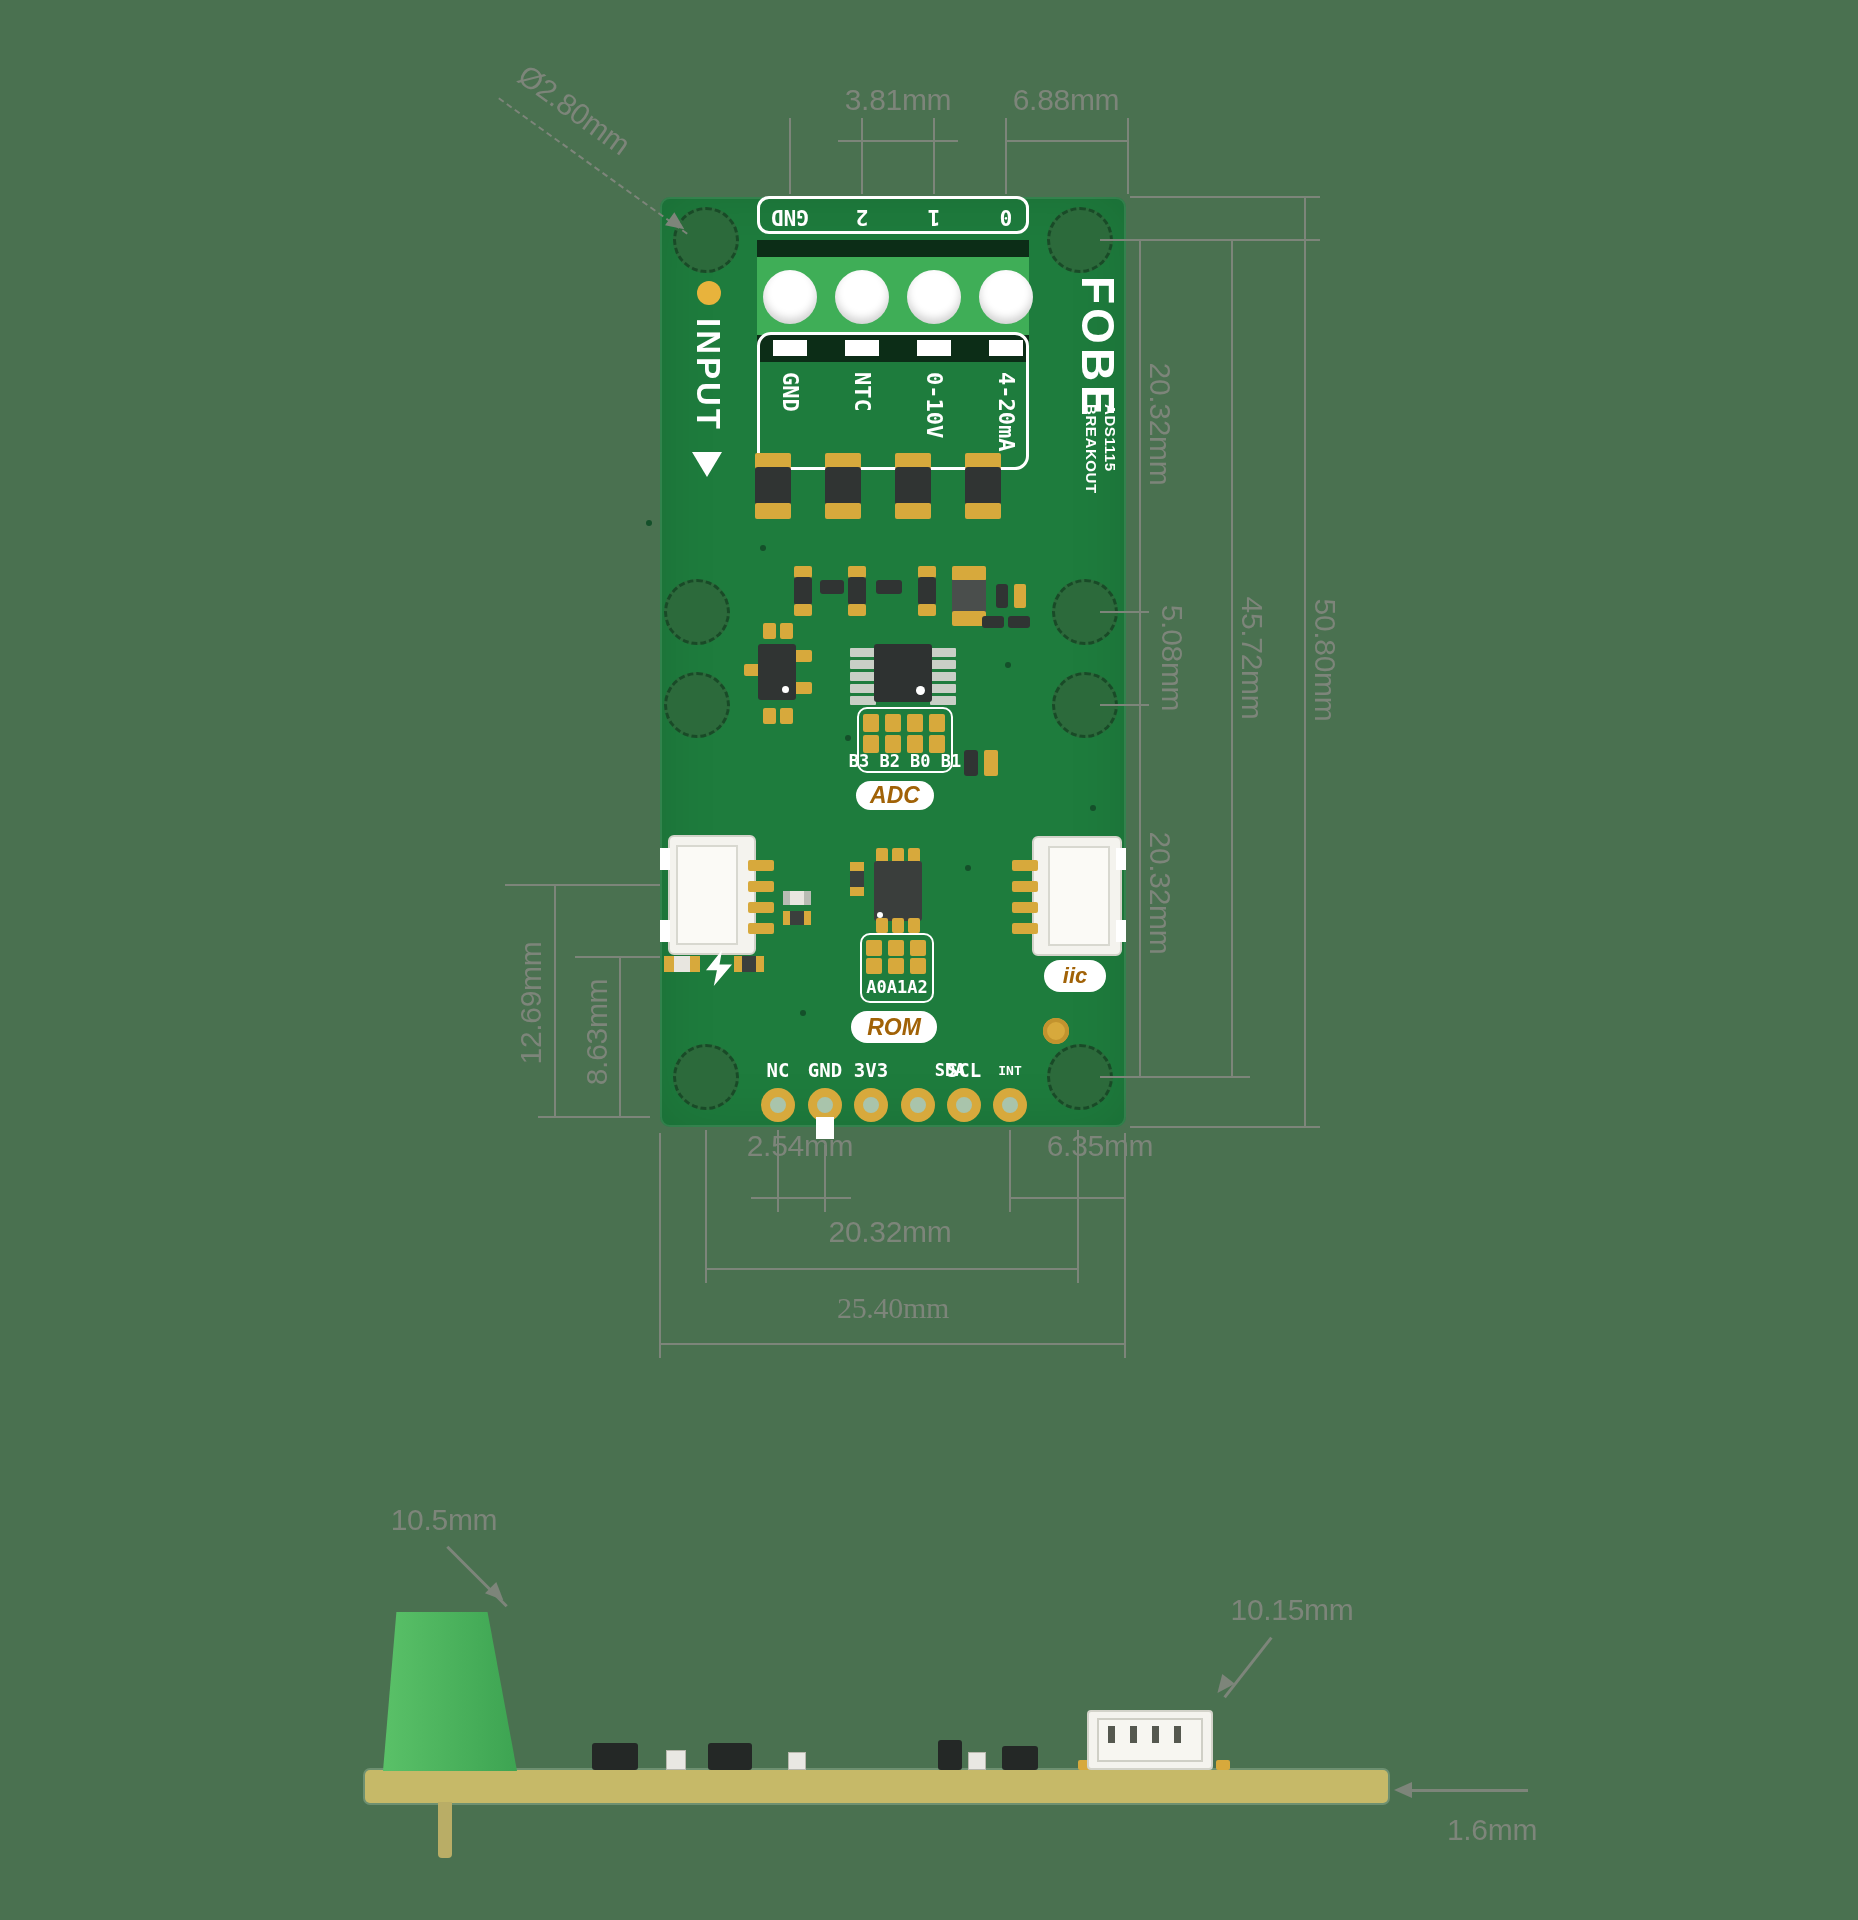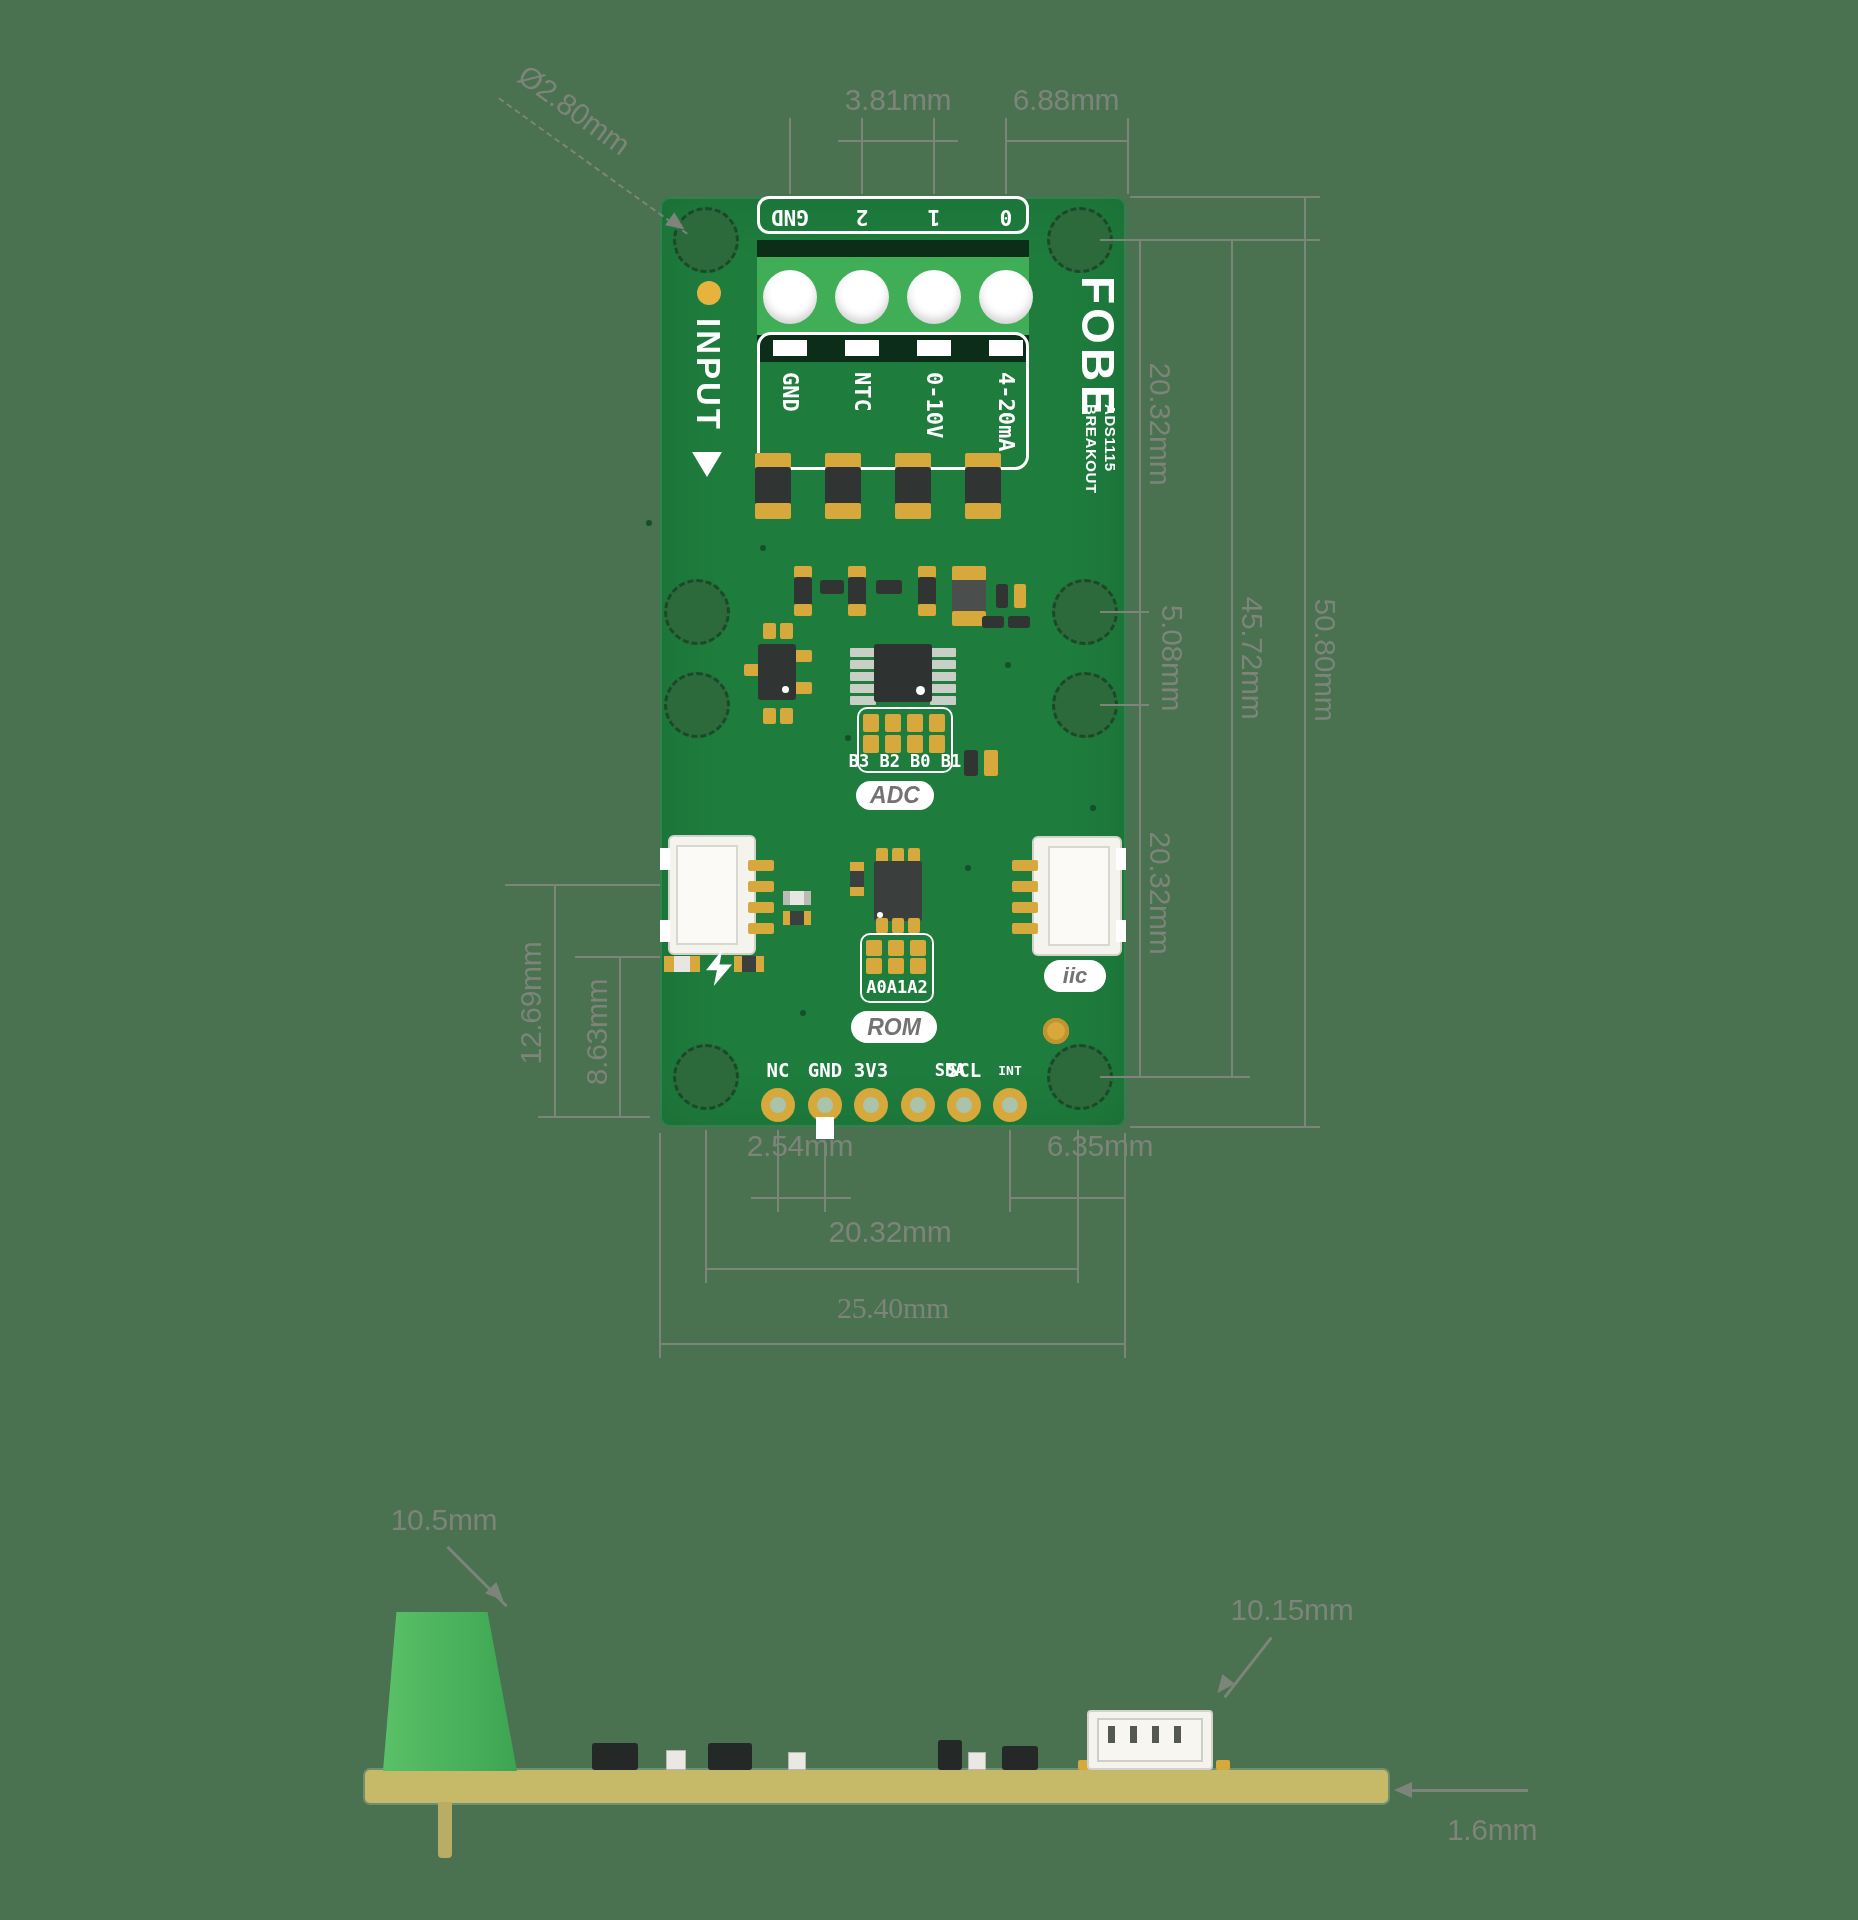--- a/index.html
+++ b/index.html
@@ -21,21 +21,21 @@
          box-shadow:inset 0 0 0 2px rgba(255,255,255,.10), inset 0 0 60px rgba(0,0,0,.12);}
   .hole{position:absolute;border-radius:50%;background:#2c6a3b;
         border:3px dashed rgba(12,48,24,.55);box-sizing:border-box;}
   .via{position:absolute;width:6px;height:6px;border-radius:50%;background:#14502a;}
   .silk{position:absolute;color:#fff;font:700 21px/1 "DejaVu Sans Mono",monospace;white-space:nowrap;}
   .c{transform:translate(-50%,-50%);}
   .c180{transform:translate(-50%,-50%) rotate(180deg);}
   .vtxt{writing-mode:vertical-rl;transform:translateX(-50%);}
   .obox{position:absolute;border:3px solid #fff;border-radius:12px;box-sizing:border-box;background:transparent;}
   .pill{position:absolute;background:#fff;border-radius:999px;display:flex;align-items:center;
-        justify-content:center;color:#737373;font:italic 800 23px "Liberation Sans",sans-serif;}
+        justify-content:center;color:#a16207;font:italic 800 23px "Liberation Sans",sans-serif;}
   .gold{position:absolute;background:#d7a93c;border-radius:2px;}
   .lead{position:absolute;background:#c9cfc6;border-radius:1px;}
   .chip{position:absolute;background:#303433;border-radius:3px;}
   .dark{position:absolute;background:#0c2d17;}
   .white{position:absolute;background:#fff;}
   .wdot{position:absolute;background:#fff;border-radius:50%;}
   .conn{position:absolute;background:#f4f3ee;border:2px solid #d3d3ca;border-radius:6px;box-sizing:border-box;}
   .jlabel{position:absolute;color:#fff;font:700 17px/1 "DejaVu Sans Mono",monospace;
           transform:translate(-50%,-50%);white-space:nowrap;}
   .pin{position:absolute;width:34px;height:34px;border-radius:50%;border:9px solid #d7a93c;

